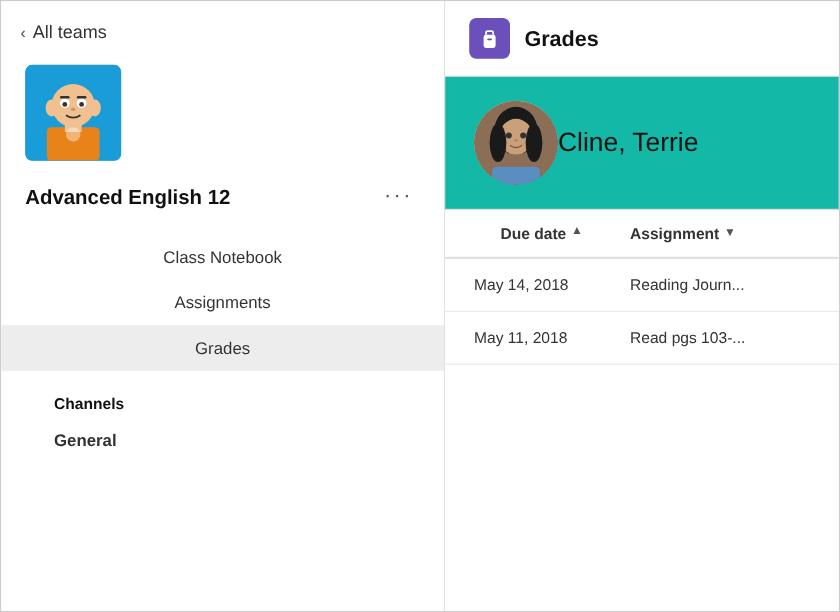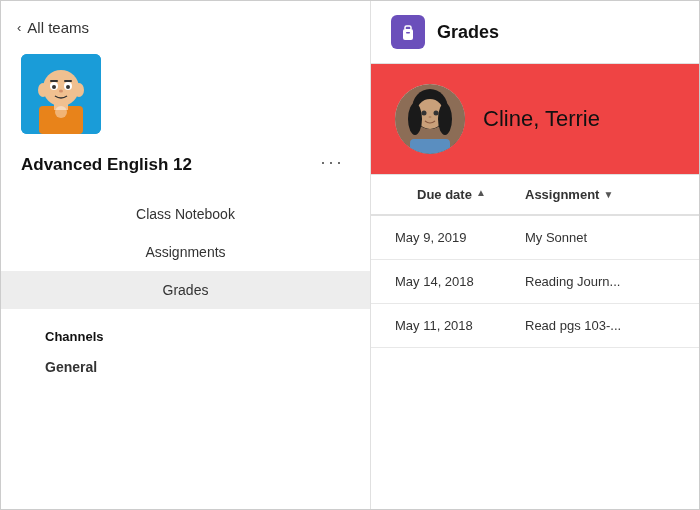--- a/index.html
+++ b/index.html
@@ -146,25 +146,24 @@
       justify-content: center;
     }
 
     .grades-title {
       font-size: 18px;
       font-weight: 700;
       color: #111;
     }
 
     .student-info {
-      background: #ef4444;
+      background: #14b8a6;
       padding: 20px 24px 20px 24px;
       display: flex;
       align-items: center;
-      gap: 18px;
       border-bottom: 1px solid #e0e0e0;
     }
 
     .student-avatar {
       width: 70px;
       height: 70px;
       border-radius: 50%;
       overflow: hidden;
       background: #b0b0b0;
       flex-shrink: 0;
@@ -364,24 +363,20 @@
         <span>Due date</span>
         <span class="sort-arrow-up">▲</span>
       </div>
       <div class="col-assignment">
         <span>Assignment</span>
         <span class="sort-arrow-down">▼</span>
       </div>
     </div>
 
     <div class="table-row">
-      <div class="cell-due-date">May 9, 2019</div>
-      <div class="cell-assignment">My Sonnet</div>
-    </div>
-    <div class="table-row">
       <div class="cell-due-date">May 14, 2018</div>
       <div class="cell-assignment">Reading Journ...</div>
     </div>
     <div class="table-row">
       <div class="cell-due-date">May 11, 2018</div>
       <div class="cell-assignment">Read pgs 103-...</div>
     </div>
   </div>
 </div>
 

